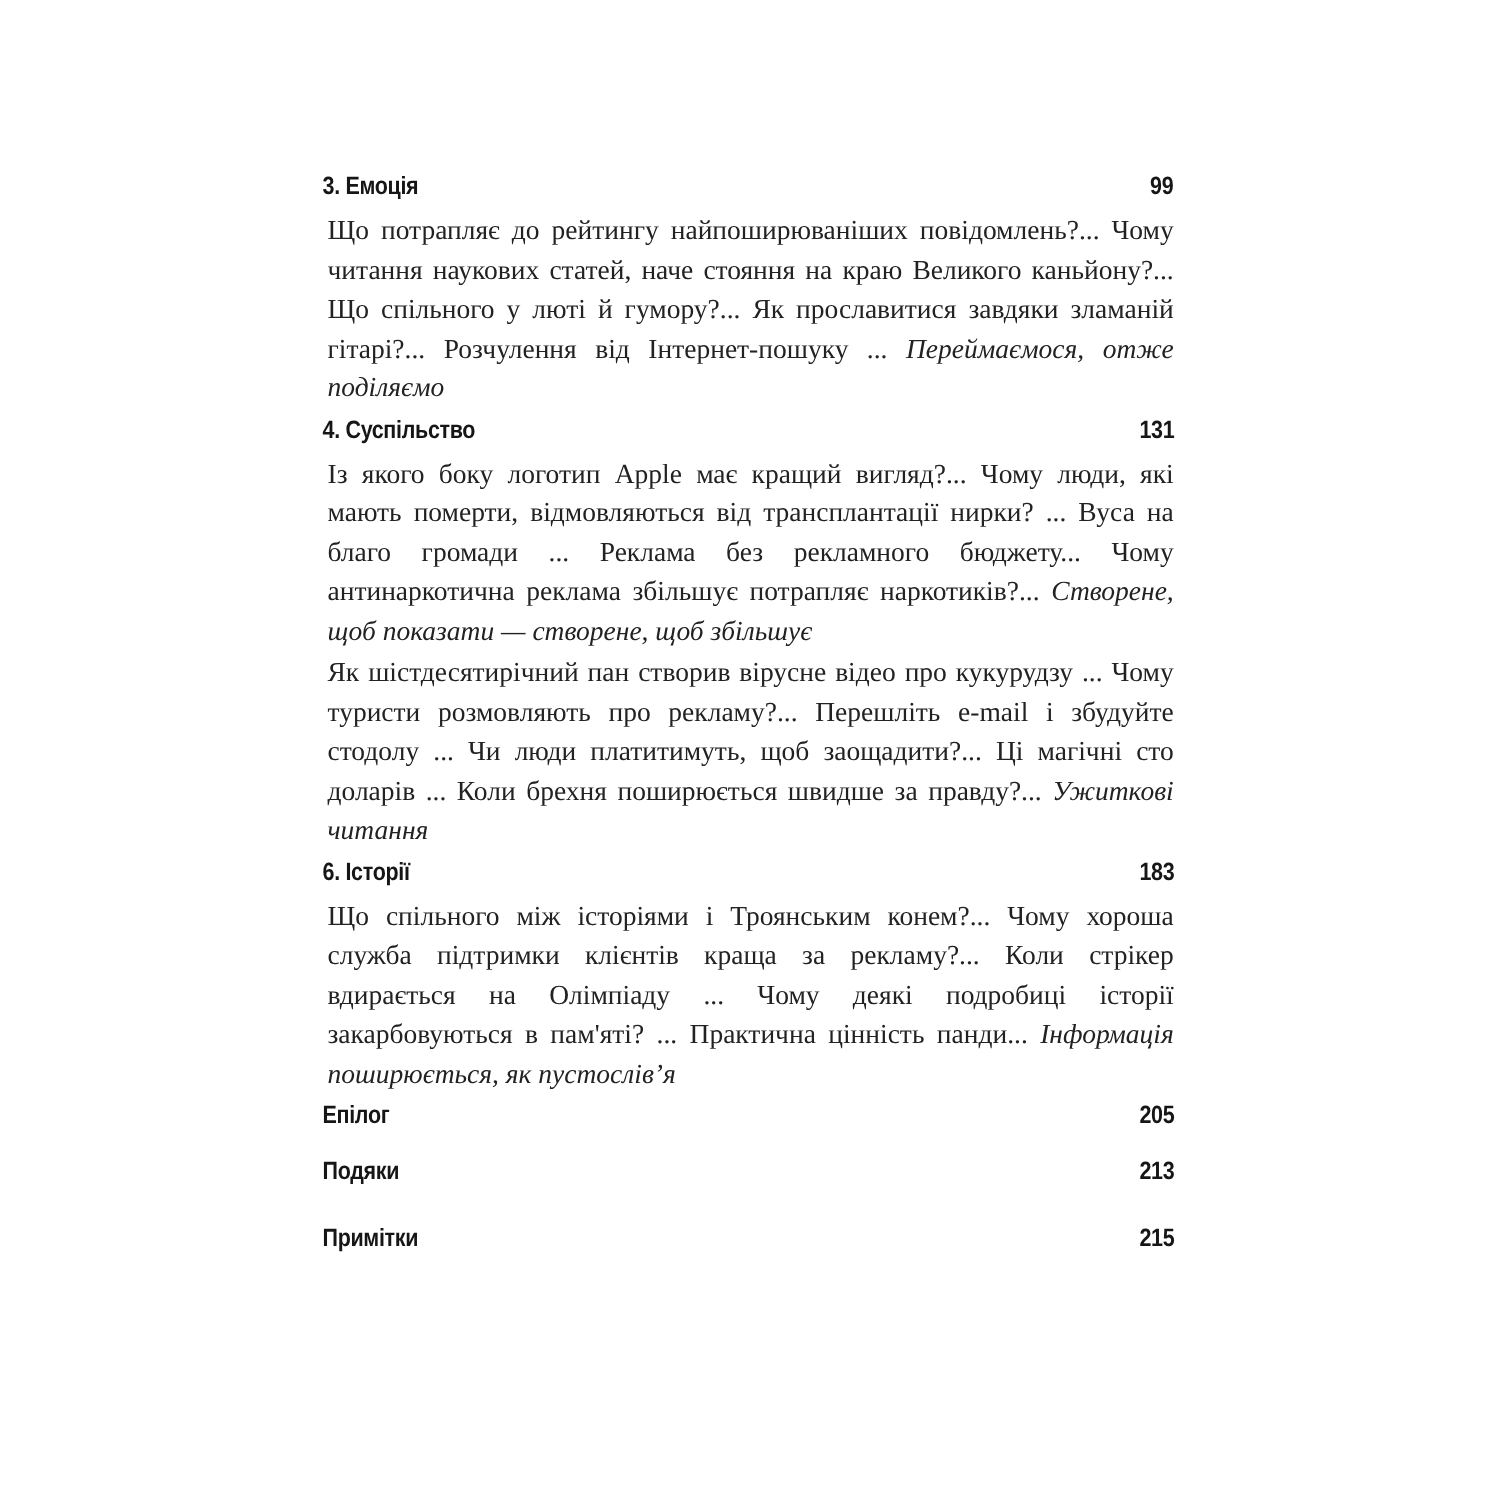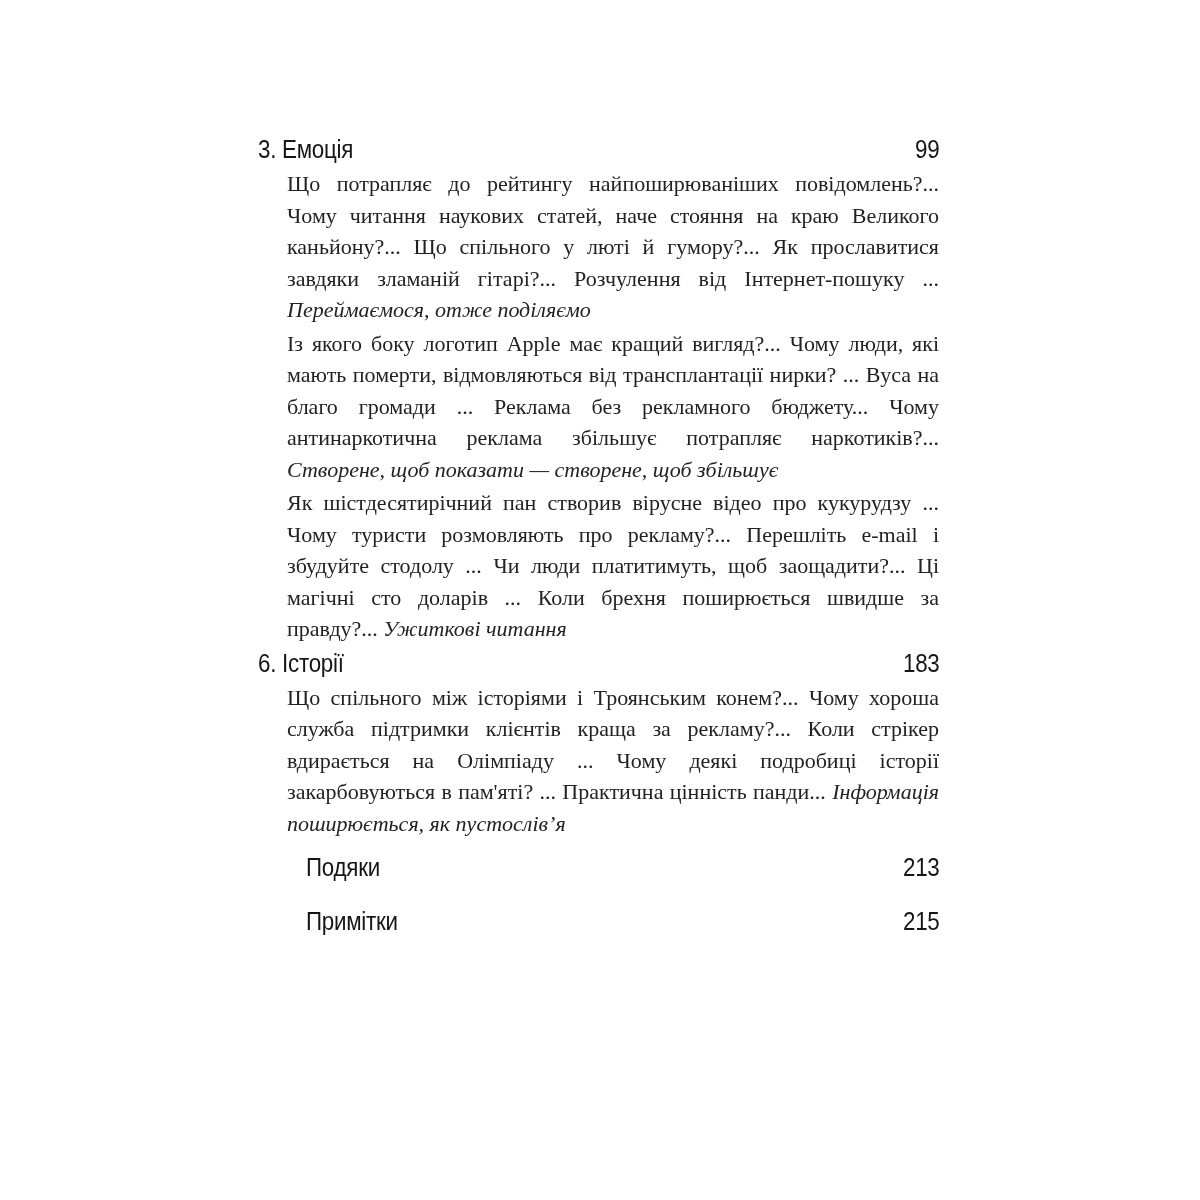--- a/index.html
+++ b/index.html
@@ -22,47 +22,46 @@
     width: 681px;
   }
   section.toc-entry {
     margin: 0 0 2px 0;
   }
   section.toc-entry.epilogue {
     margin-bottom: 12px;
   }
   section.toc-entry.plain {
     margin-bottom: 21px;
-    margin-left: 48px;
   }
   .hrow {
     display: flex;
     justify-content: space-between;
     align-items: baseline;
     font-family: "Liberation Sans", sans-serif;
-    font-weight: 400;
-    font-size: 26px;
+    font-weight: 700;
+    font-size: 20px;
     line-height: 33px;
     color: #161616;
   }
   .htitle {
     display: inline-block;
     transform: scaleX(0.86);
     transform-origin: 0 50%;
     white-space: nowrap;
     letter-spacing: -0.3px;
   }
   .hpage {
     display: inline-block;
     transform: scaleX(0.86);
     transform-origin: 100% 50%;
     letter-spacing: -0.3px;
   }
   .desc {
-    margin: 2px 0 0 29px;
+    margin: 2px 0 0 4px;
     font-family: "Liberation Serif", serif;
     font-size: 22px;
     line-height: 31.5px;
     text-align: justify;
     color: #222222;
   }
   .desc i {
     font-style: italic;
   }
 </style>
@@ -71,33 +70,41 @@
 
 <main class="toc">
     <section class="toc-entry">
       <div class="hrow">
         <span class="htitle">3. Емоція</span>
         <span class="hpage">99</span>
       </div>
       <p class="desc"><span>Що потрапляє до рейтингу найпоширюваніших повідомлень?... Чому читання наукових статей, наче стояння на краю Великого каньйону?... Що спільного у люті й гумору?... Як прославитися завдяки зламаній гітарі?... Розчулення від Інтернет-пошуку ... </span><i>Переймаємося, отже поділяємо</i></p>
     </section>
     <section class="toc-entry">
+      <div class="hrow">
+        <span class="htitle">4. Суспільство</span>
+        <span class="hpage">131</span>
+      </div>
       <p class="desc"><span>Із якого боку логотип Apple має кращий вигляд?... Чому люди, які мають померти, відмовляються від трансплантації нирки? ... Вуса на благо громади ... Реклама без рекламного бюджету... Чому антинаркотична реклама збільшує потрапляє наркотиків?... </span><i>Створене, щоб показати — створене, щоб збільшує</i></p>
     </section>
     <section class="toc-entry">
       <p class="desc"><span>Як шістдесятирічний пан створив вірусне відео про кукурудзу ... Чому туристи розмовляють про рекламу?... Перешліть e-mail і збудуйте стодолу ... Чи люди платитимуть, щоб заощадити?... Ці магічні сто доларів ... Коли брехня поширюється швидше за правду?... </span><i>Ужиткові читання</i></p>
     </section>
     <section class="toc-entry">
       <div class="hrow">
         <span class="htitle">6. Історії</span>
         <span class="hpage">183</span>
       </div>
       <p class="desc"><span>Що спільного між історіями і Троянським конем?... Чому хороша служба підтримки клієнтів краща за рекламу?... Коли стрікер вдирається на Олімпіаду ... Чому деякі подробиці історії закарбовуються в пам'яті? ... Практична цінність панди... </span><i>Інформація поширюється, як пустослів’я</i></p>
     </section>
     <section class="toc-entry epilogue">
+      <div class="hrow">
+        <span class="htitle">Епілог</span>
+        <span class="hpage">205</span>
+      </div>
     </section>
     <section class="toc-entry plain">
       <div class="hrow">
         <span class="htitle">Подяки</span>
         <span class="hpage">213</span>
       </div>
     </section>
     <section class="toc-entry plain">
       <div class="hrow">
         <span class="htitle">Примітки</span>

